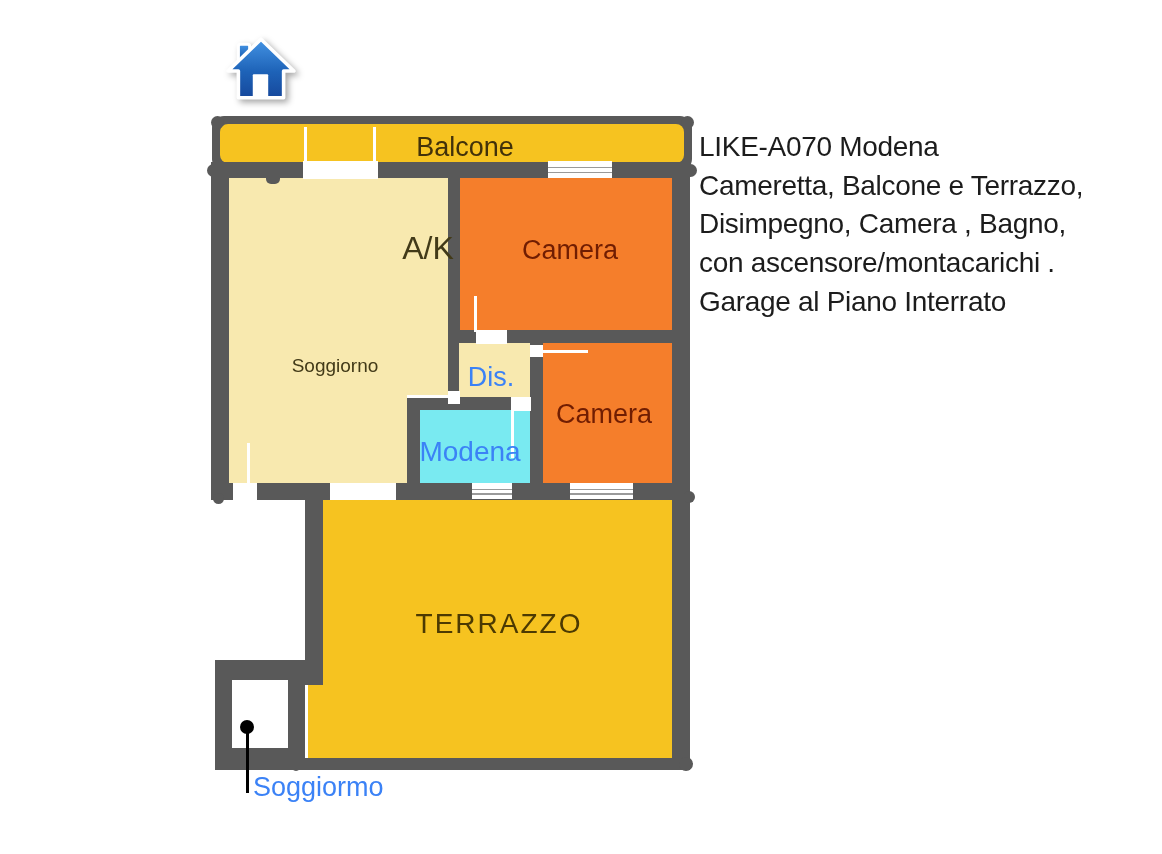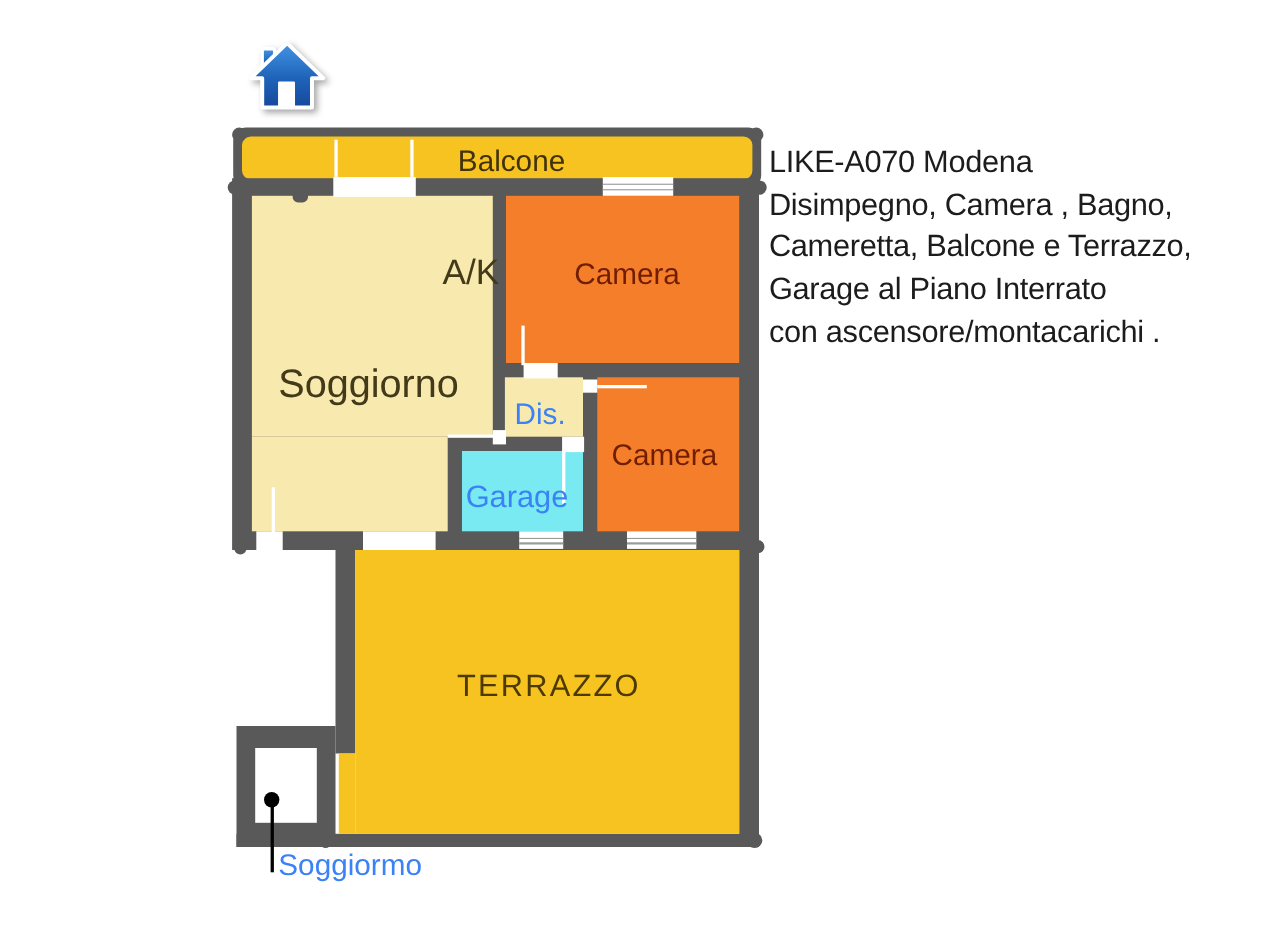--- a/index.html
+++ b/index.html
@@ -115,30 +115,30 @@
   <div class="dot" style="left:682.5px;top:490.5px;width:12px;height:12px;"></div>
   <div class="dot" style="left:679px;top:757px;width:14px;height:14px;"></div>
   <div class="dot" style="left:291px;top:761px;width:10px;height:10px;"></div>
 
   <div class="wall" style="left:215px;top:660px;width:90px;height:110px;"></div>
   <div class="open" style="left:232px;top:680px;width:56px;height:68px;"></div>
   <div id="asc-dot"></div>
   <div id="asc-line"></div>
 
   <div class="lbl balcone" style="left:455px;top:147px;">Balcone</div>
-  <div class="lbl" style="left:335px;top:349px;font-size:36px;">Soggiorno</div>
+  <div class="lbl" style="left:335px;top:366px;font-size:19px;">Soggiorno</div>
   <div class="lbl" style="left:428px;top:248px;font-size:32px;">A/K</div>
   <div class="lbl camera" style="left:570px;top:250px;">Camera</div>
   <div class="lbl dark" style="left:491px;top:377px;">Dis.</div>
-  <div class="lbl dark" style="left:470px;top:452px;font-size:28px;">Garage</div>
+  <div class="lbl dark" style="left:470px;top:452px;font-size:28px;">Modena</div>
   <div class="lbl camera" style="left:604px;top:414px;">Camera</div>
   <div class="lbl terr" style="left:499px;top:624px;">TERRAZZO</div>
   <div class="lbl dark" style="left:253px;top:787px;transform:translate(0,-50%);">Soggiormo</div>
 
   <div id="listing-description">
     <div>LIKE-A070 Modena</div>
+    <div>Cameretta, Balcone e Terrazzo,</div>
     <div>Disimpegno, Camera , Bagno,</div>
-    <div>Cameretta, Balcone e Terrazzo,</div>
+    <div>con ascensore/montacarichi .</div>
     <div>Garage al Piano Interrato</div>
-    <div>con ascensore/montacarichi .</div>
   </div>
 
 </div>
 
 </body></html>

